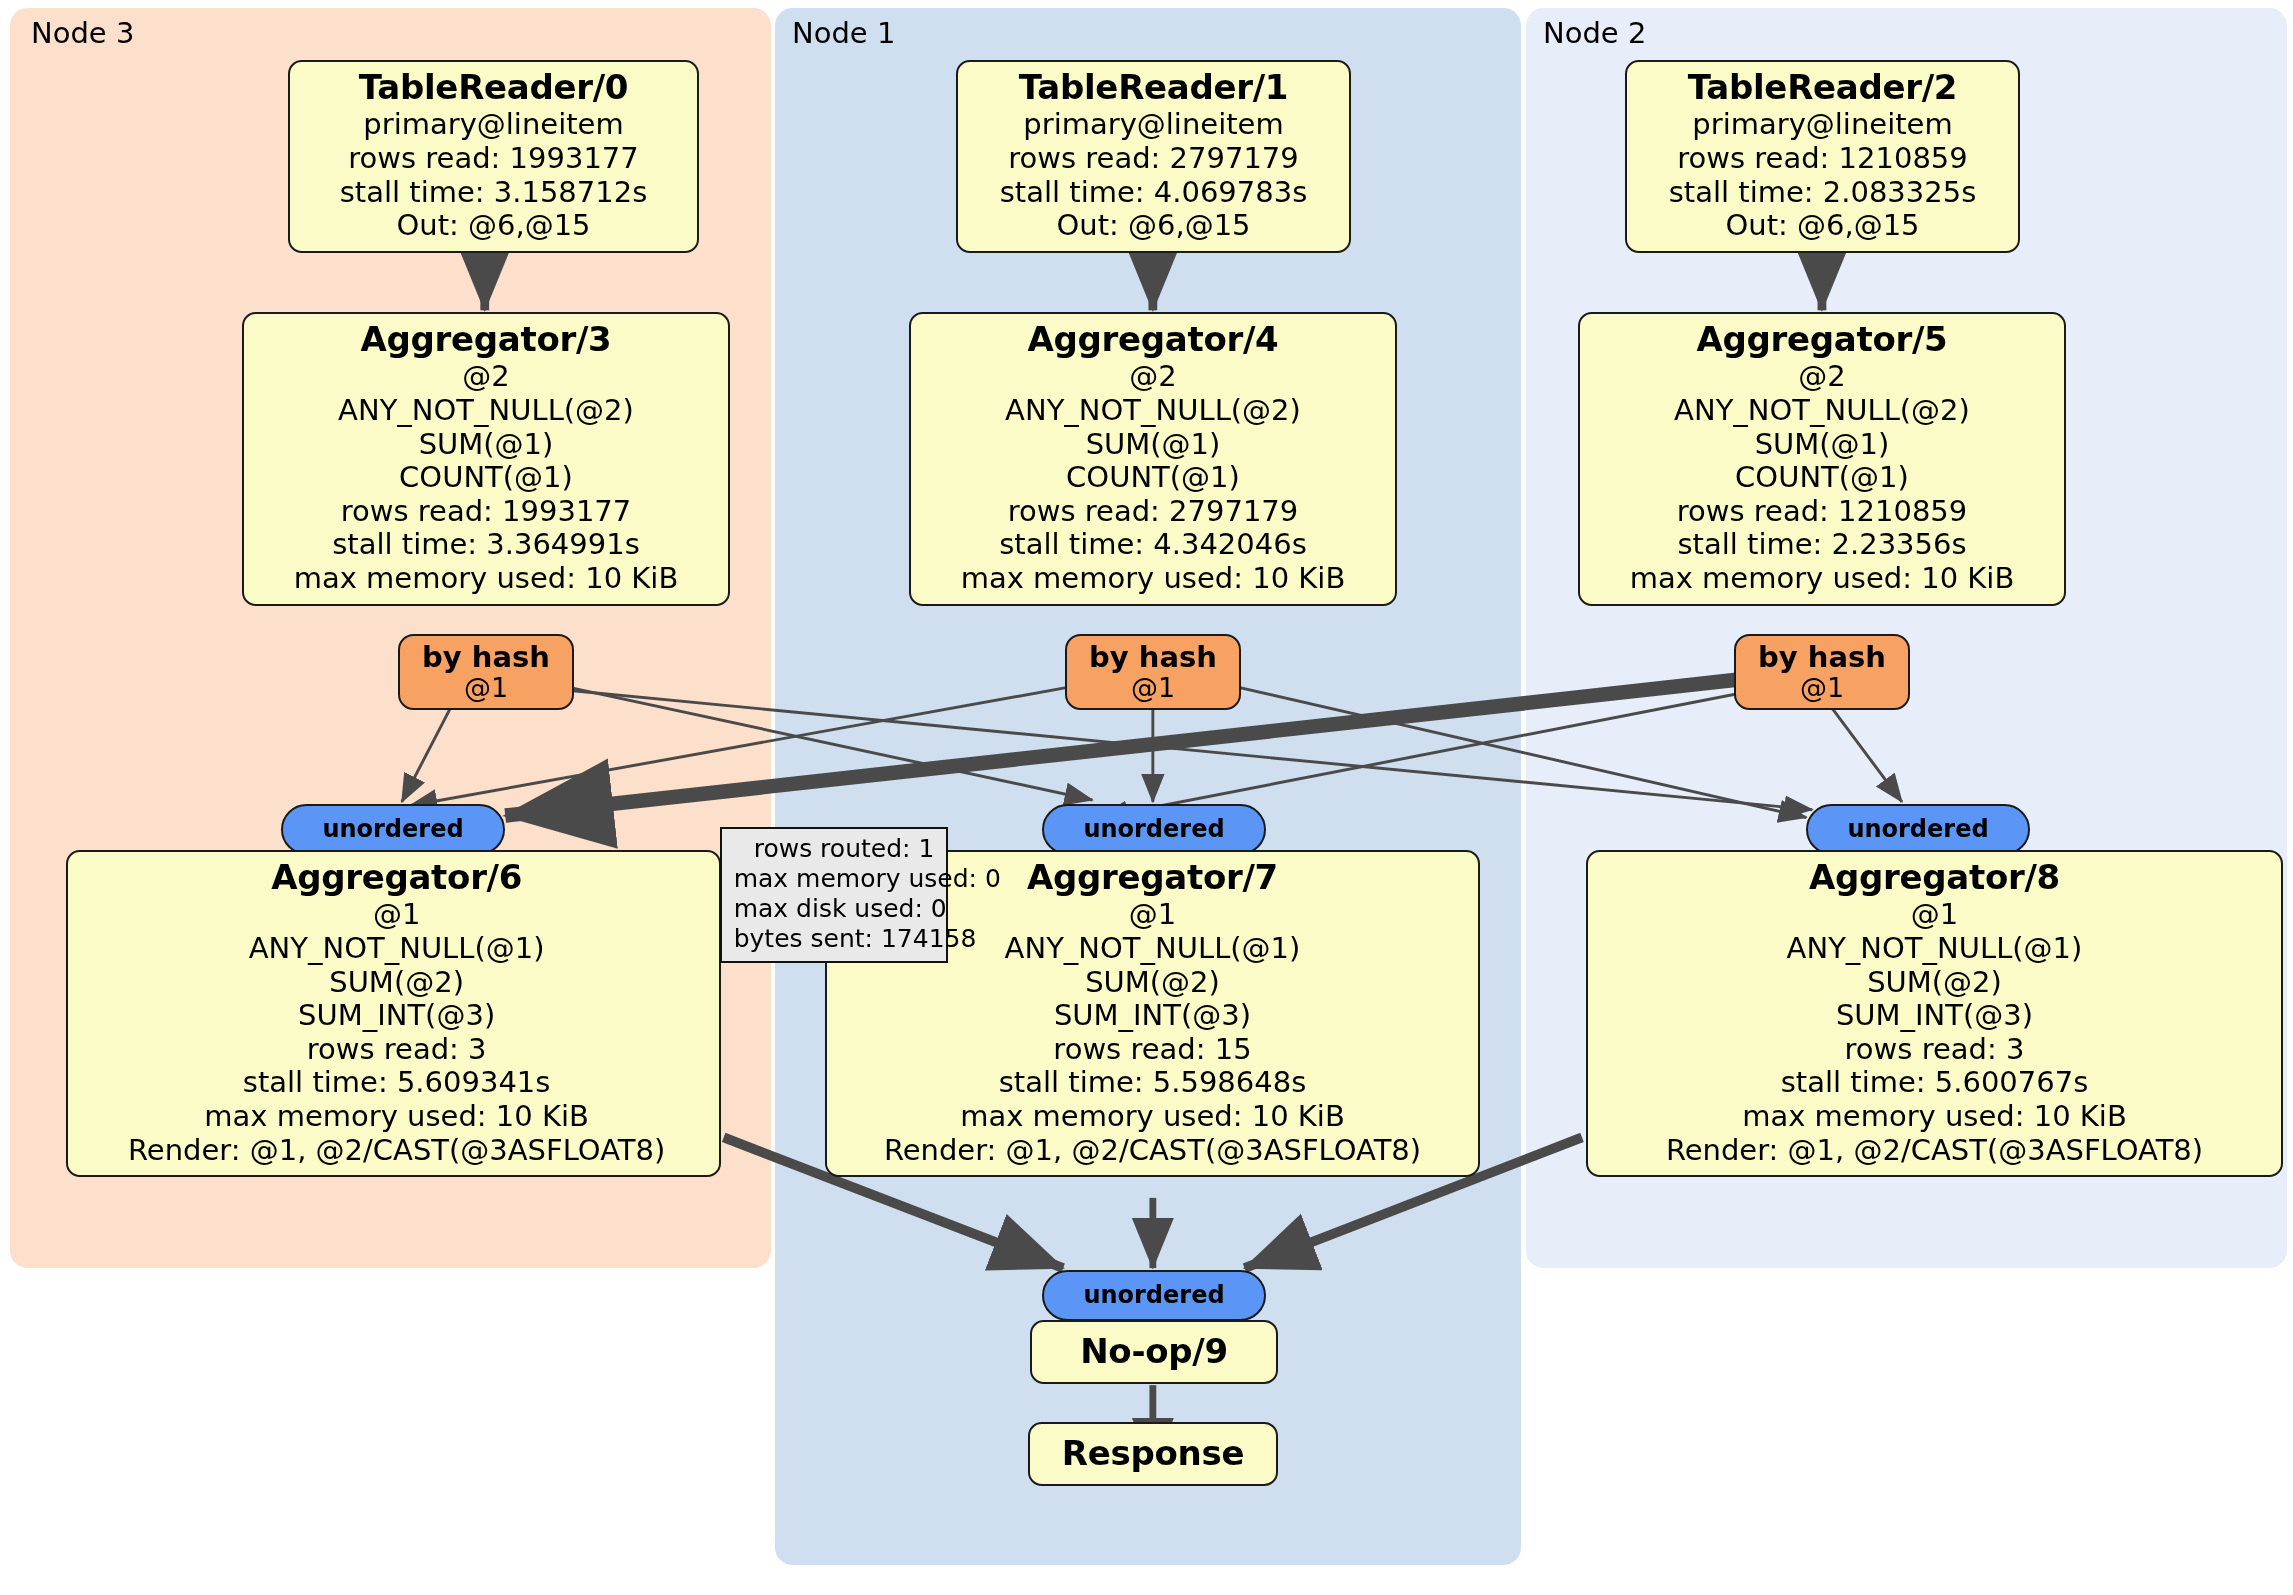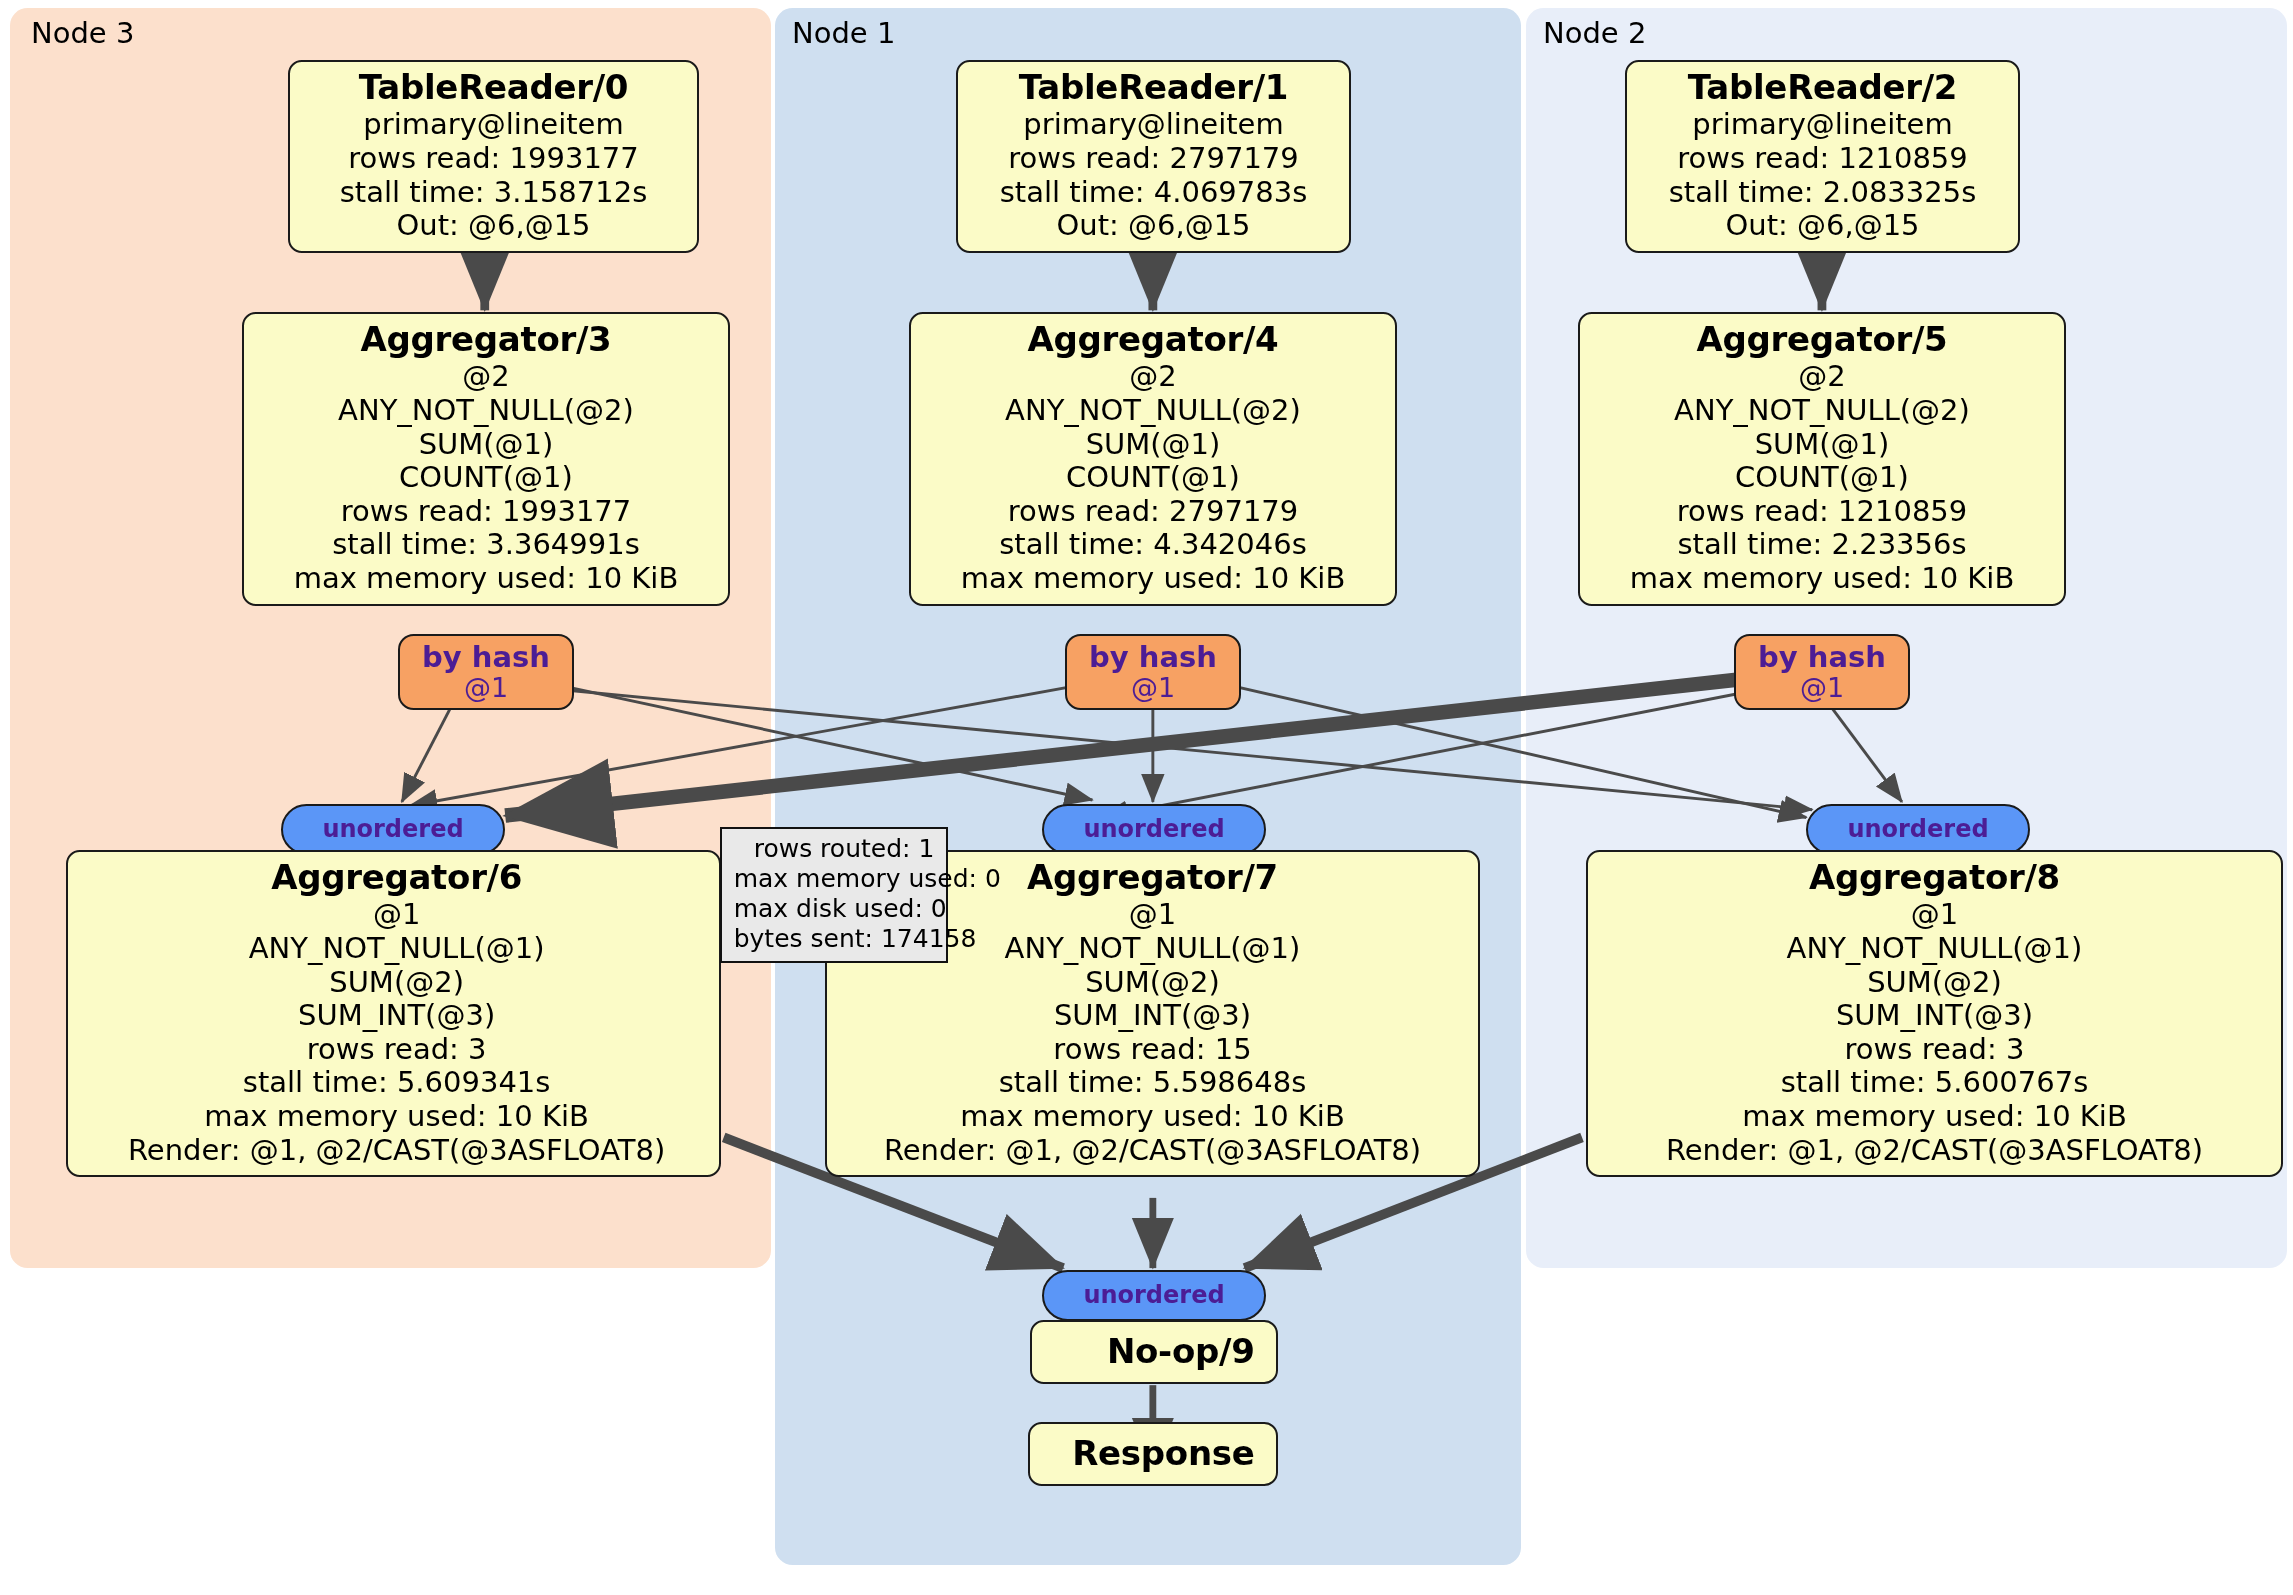--- a/index.html
+++ b/index.html
@@ -58,31 +58,31 @@
   }
   .proc .line {
     display: block;
     font-size: 29px;
     white-space: nowrap;
   }
   .proc.compact {
     padding: 3.9px 21.5px;
     display: flex;
     align-items: center;
-    justify-content: flex-end;
+    justify-content: center;
   }
   .proc.compact .title { margin: 0; }
 
   
   .pill {
     position: absolute;
     box-sizing: border-box;
     border: 2.4px solid #1a1a1a;
     text-align: center;
-    color: #4c1d95;
+    color: #000000;
     display: flex;
     flex-direction: column;
     align-items: center;
     justify-content: center;
     line-height: 1.08;
   }
   .pill.hash {
     background: #f7a163;
     border-radius: 15.6px;
   }

